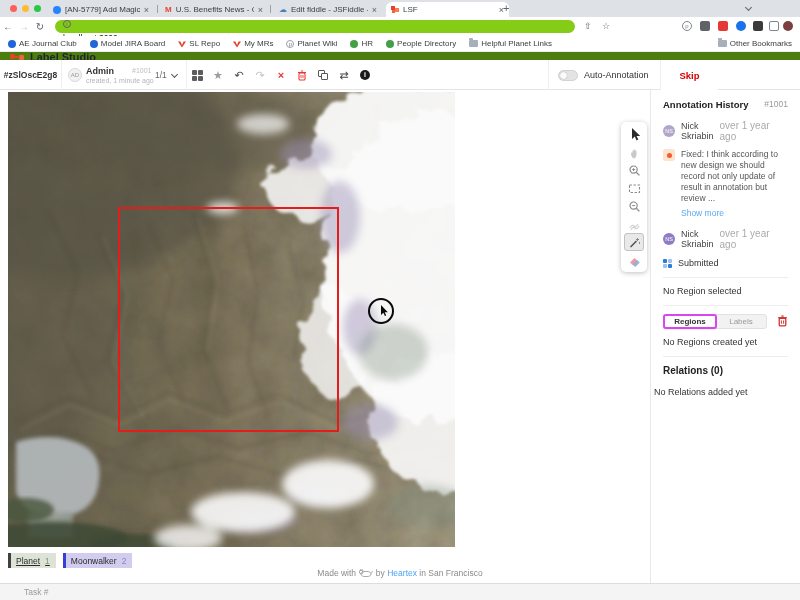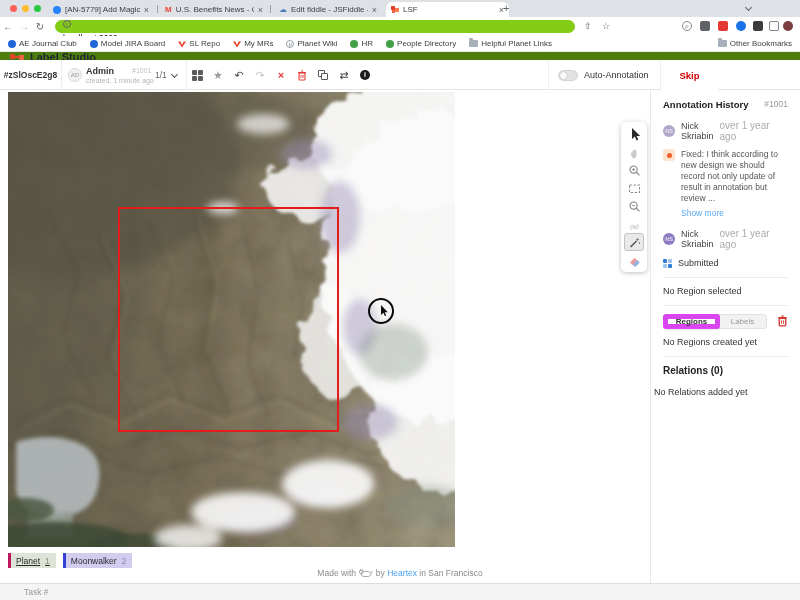--- a/index.html
+++ b/index.html
@@ -75,21 +75,21 @@
 
   
   .main { position:absolute; left:0; top:90px; width:800px; height:493px; background:#fff; }
   .satwrap { position:absolute; left:8px; top:2px; width:447px; height:455px; }
   .regionbox { position:absolute; left:110px; top:115px; width:221px; height:225px;
                border:2px solid #e51c1c; }
   .wandcursor { position:absolute; left:360px; top:206px; width:26px; height:26px; border:2px solid #0a0a0a; border-radius:50%; }
 
   .labelsrow { position:absolute; left:8px; top:463px; display:flex; gap:7px; }
   .lbl { height:15px; display:flex; align-items:center; gap:5px; padding:0 6px 0 5px; font-size:8.5px; color:#2b2b2b; }
-  .lbl.planet { background:#dde3d6; border-left:3px solid #be185d;text-decoration:underline; }
+  .lbl.planet { background:#dde3d6; border-left:3px solid #404040;text-decoration:underline; }
   .lbl.planet .hk { color:#84977c; }
   .lbl.moon { background:#d2ccee; border-left:3px solid #3340d6; }
   .lbl.moon .hk { color:#8a87bd; }
 
   .credit { position:absolute; left:0; top:478px; width:800px; text-align:center; font-size:8.5px; color:#8a8a8a; }
   .credit .brand { color:#4aa3f5; }
 
   
   .toolpanel { position:absolute; left:621px; top:32px; width:26px; background:#fff; border-radius:5px;
                box-shadow:0 1px 5px rgba(0,0,0,.25); padding:3px 0; display:flex; flex-direction:column; align-items:center; }
@@ -116,21 +116,21 @@
   .showmore { color:#59a9f2; font-size:8.5px; margin:4px 0 0 18px; }
   .subrow { display:flex; align-items:center; gap:6px; margin:8px 0 0 0; }
   .subic { width:9px; height:9px; display:grid; grid-template-columns:4px 4px; grid-template-rows:4px 4px; gap:1px; }
   .subic b { background:#2f7cd8; border-radius:1px; } .subic b.lt { background:#9cc3ef; }
   .sbdiv { height:1px; background:#ededed; margin-top:9px; }
   .noregion { margin-top:8px; }
   .seg { display:flex; align-items:center; margin-top:8px; }
   .segbox { width:110px; height:15px; background:#f2f2f2; border:1px solid #e2e2e2; border-radius:3px;
             display:flex; }
   .segbtn { flex:1; display:flex; align-items:center; justify-content:center; font-size:8px; color:#9a9a9a; }
-  .segbtn.on { background:#fff; border:5px solid #d946ef; border-radius:3px; margin:-1px; color:#333; font-weight:bold;
+  .segbtn.on { background:#fff; border:2px solid #d946ef; border-radius:3px; margin:-1px; color:#333; font-weight:bold;
                box-shadow:0 1px 1px rgba(0,0,0,.08); }
   .sbtrash { margin-left:10px; }
   .relhead { font-size:10px; font-weight:bold; color:#222; margin-top:8px; }
   .norel { margin-top:11px; padding-left:3px; }
 
   
   .taskbar { position:absolute; left:0; top:583px; width:800px; height:17px; background:#f4f4f4;
              border-top:1px solid #ddd; display:flex; align-items:center; padding-left:24px;
              font-size:8.5px; color:#9a9a9a; }
 </style>

